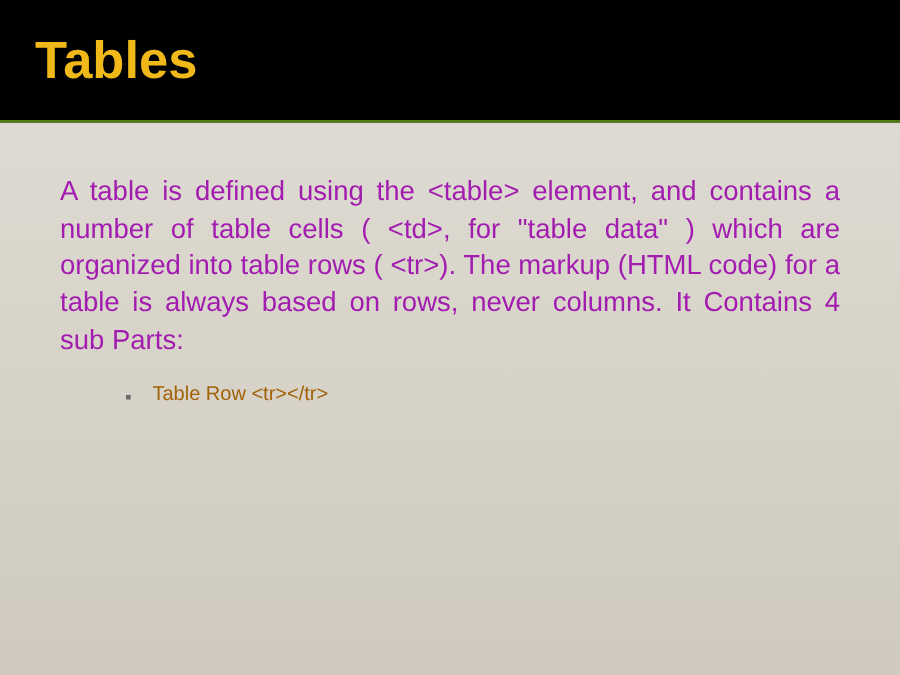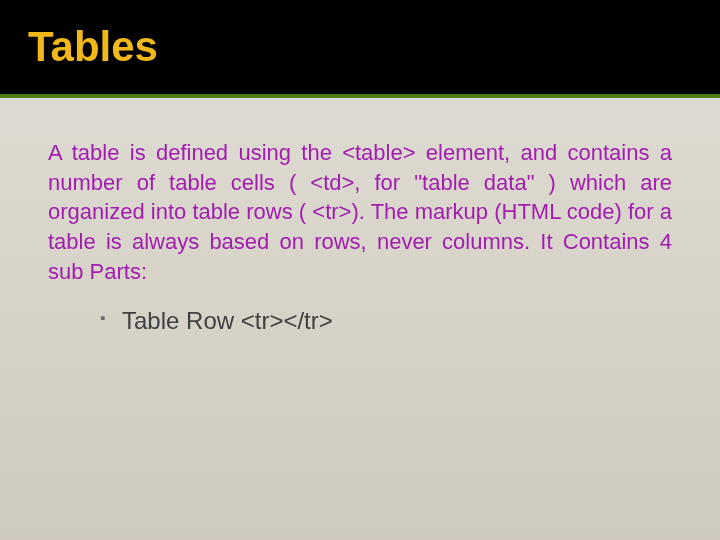--- a/index.html
+++ b/index.html
@@ -8,21 +8,21 @@
     background: linear-gradient(180deg, #e1ded6 0%, #d8d4ca 50%, #cfcabd 100%);
     font-family: "Segoe UI", "Helvetica Neue", Arial, sans-serif;
     color: #1a1a1a;
   }
   .title-bar {
     background: #000;
     height: 98px;
     display: flex;
     align-items: center;
     padding-left: 28px;
-    border-bottom: 4px solid #4d7c0f;
+    border-bottom: 2px solid #4d7c0f;
   }
   .title-text {
     color: #f0b818;
     font-size: 42px;
     font-weight: 700;
     letter-spacing: 0px;
   }
   .content {
     padding: 40px 48px 0 48px;
   }
@@ -32,23 +32,23 @@
     text-align: justify;
     color: #a21caf;
     font-weight: 400;
   }
   .bullet-list {
     margin-top: 18px;
     padding-left: 52px;
     list-style: none;
   }
   .bullet-list li {
-    font-size: 24px;
+    font-size: 16px;
     line-height: 1.45;
-    color: #404040;
+    color: #a16207;
     position: relative;
     padding-left: 22px;
   }
   .bullet-list li::before {
     content: "▪";
     position: absolute;
     left: 0;
     top: 0;
     color: #6a6a6a;
     font-size: 15px;

